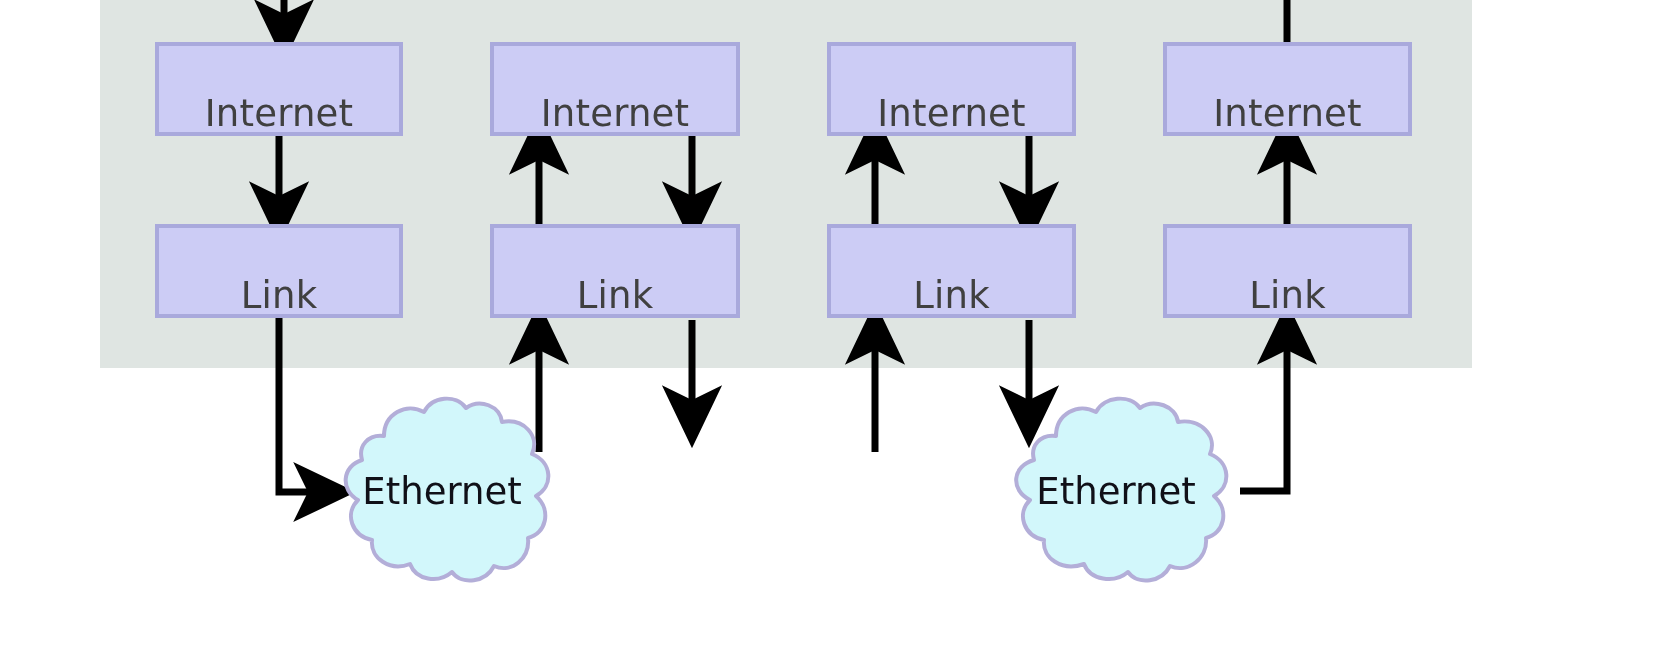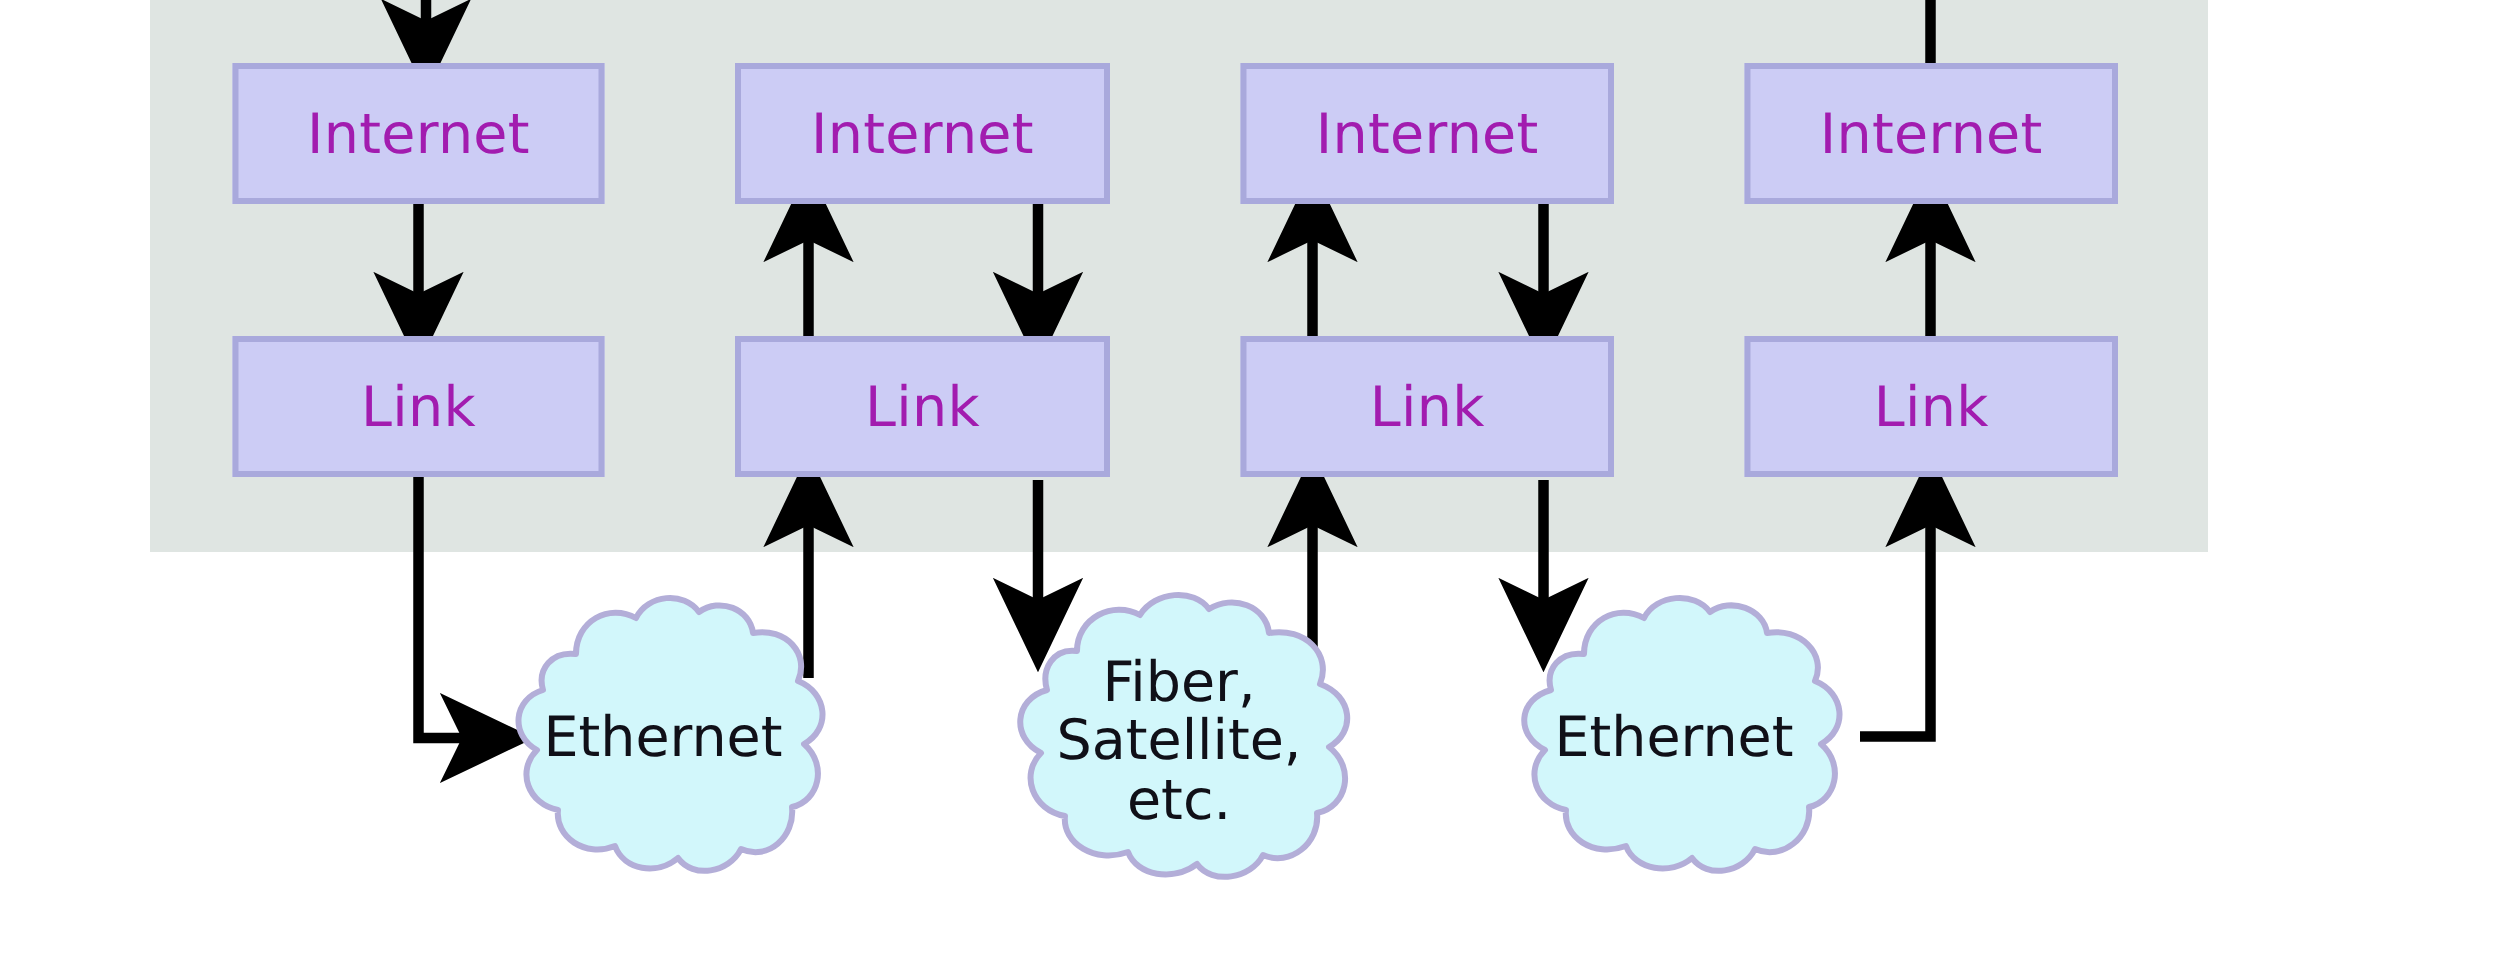--- a/index.html
+++ b/index.html
@@ -24,23 +24,23 @@
     width: 1372px;
     height: 408px;
     background: #dfe5e2;
   }
   .node-box {
     position: absolute;
     box-sizing: border-box;
     background: #ccccf5;
     border: 4px solid #a9a9dc;
     display: flex;
-    align-items: center;
+    align-items: flex-end;
     justify-content: center;
-    color: #a21caf;
+    color: #404040;
     font-size: 37px;
     line-height: 1;
     letter-spacing: 0.2px;
   }
   .cloud-wrap {
     position: absolute;
   }
   .cloud-wrap svg {
     display: block;
   }
@@ -170,32 +170,20 @@
     <svg width="240" height="200" viewBox="0 0 240 200" xmlns="http://www.w3.org/2000/svg">
       <path d="M62,44 C62,22 84,10 102,20 C110,4 134,2 144,16 C158,6 178,14 180,30
                C202,26 218,44 210,62 C230,70 232,94 214,104 C230,118 224,142 206,146
                C208,166 190,182 172,174 C164,190 140,194 130,180 C116,192 94,188 88,172
                C68,180 48,166 50,148 C30,144 22,122 36,108 C18,98 20,74 40,68
                C36,54 46,42 62,44 Z" fill="#d2f7fb" stroke="#b3aed8" stroke-width="4" stroke-linejoin="round"></path>
     </svg>
     <div class="cloud-label">Ethernet</div>
   </div>
 
-  <div class="cloud-wrap" style="left:648px; top:392px; width:276px; height:204px;">
-    <svg width="276" height="204" viewBox="0 0 276 204" xmlns="http://www.w3.org/2000/svg">
-      <path d="M70,42 C70,20 94,8 112,18 C122,2 148,0 158,14 C174,4 196,12 198,30
-               C222,26 240,44 232,64 C254,72 256,96 238,106 C256,120 250,146 230,150
-               C232,170 212,186 194,178 C186,194 160,198 150,184 C134,196 110,192 104,176
-               C82,184 60,170 62,152 C40,148 32,124 46,110 C26,100 28,74 50,68
-               C46,54 54,40 70,42 Z" fill="#d2f7fb" stroke="#b3aed8" stroke-width="4" stroke-linejoin="round"></path>
-    </svg>
-    <div class="cloud-label">Fiber,
-Satellite,
-etc.</div>
-  </div>
 
   <div class="cloud-wrap" style="left:992px; top:392px; width:248px; height:200px;">
     <svg width="248" height="200" viewBox="0 0 248 200" xmlns="http://www.w3.org/2000/svg">
       <path d="M64,44 C64,22 86,10 104,20 C112,4 138,2 148,16 C162,6 184,14 186,30
                C208,26 226,44 218,62 C238,70 240,94 222,104 C238,118 232,142 214,146
                C216,166 196,182 178,174 C170,190 146,194 136,180 C122,192 98,188 92,172
                C70,180 50,166 52,148 C32,144 24,122 38,108 C18,98 20,74 42,68
                C38,54 48,42 64,44 Z" fill="#d2f7fb" stroke="#b3aed8" stroke-width="4" stroke-linejoin="round"></path>
     </svg>
     <div class="cloud-label">Ethernet</div>

